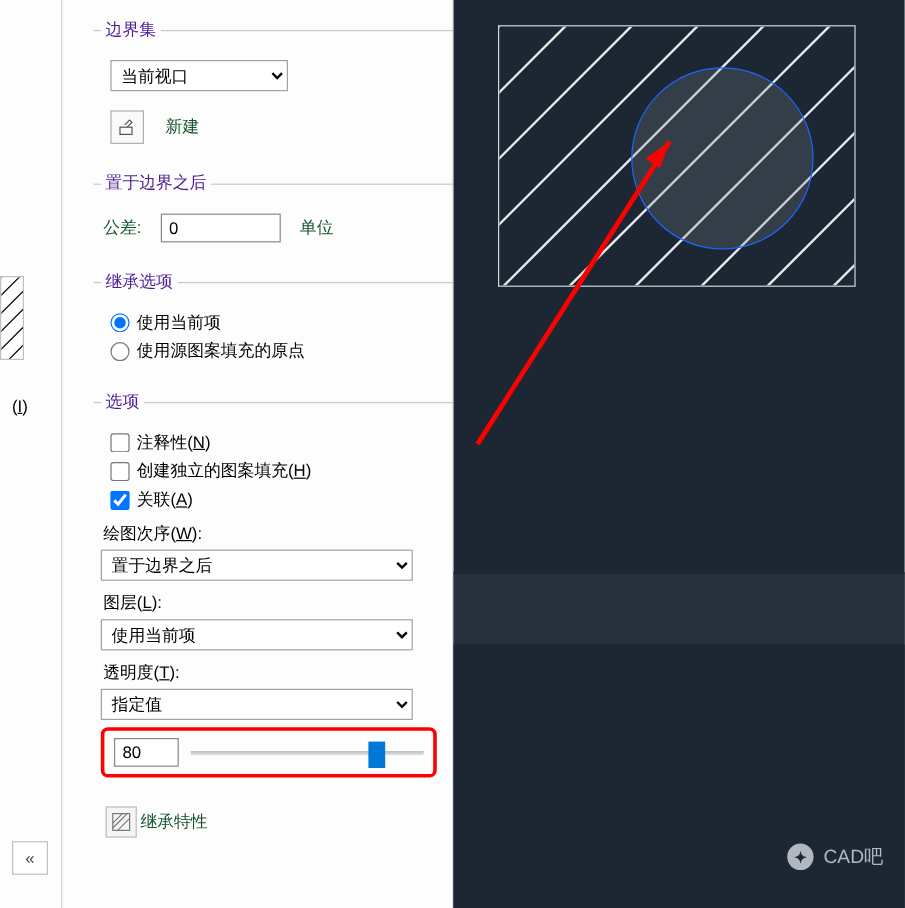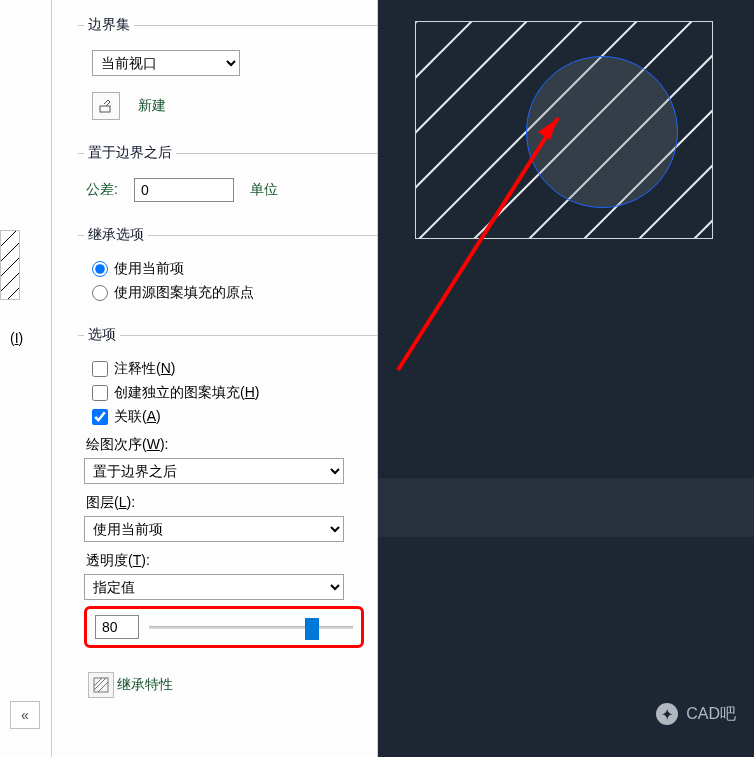--- a/index.html
+++ b/index.html
@@ -61,21 +61,21 @@
   }
   fieldset {
     border: none;
     border-top: 1px solid #c8c8c8;
     margin: 8px 0 12px 0;
     padding: 10px 6px 6px 6px;
   }
   legend {
     padding: 0 4px;
     font-size: 14px;
-    color: #0f172a;
+    color: #4c1d95;
   }
   .row { display:flex; align-items:center; gap:10px; margin:6px 0; }
   select {
     font-family: inherit;
     font-size: 14px;
     height: 26px;
     padding: 2px 4px;
     border: 1px solid #a0a0a0;
     background: #fff;
   }
@@ -104,21 +104,21 @@
   .sub-label { margin: 10px 0 4px 2px; }
   .highlight-box {
     border: 3px solid #ff0000;
     border-radius: 6px;
     padding: 6px 8px;
     margin-top: 6px;
     display:flex; align-items:center; gap:10px;
     width: 280px;
   }
   .trans-input {
-    width: 44px; height:28px;
+    width: 54px; height:28px;
     border: 1px solid #888;
     font-size:15px;
     padding:2px 4px;
   }
   .slider-wrap {
     flex:1;
     height:18px;
     position:relative;
   }
   .slider-track {

